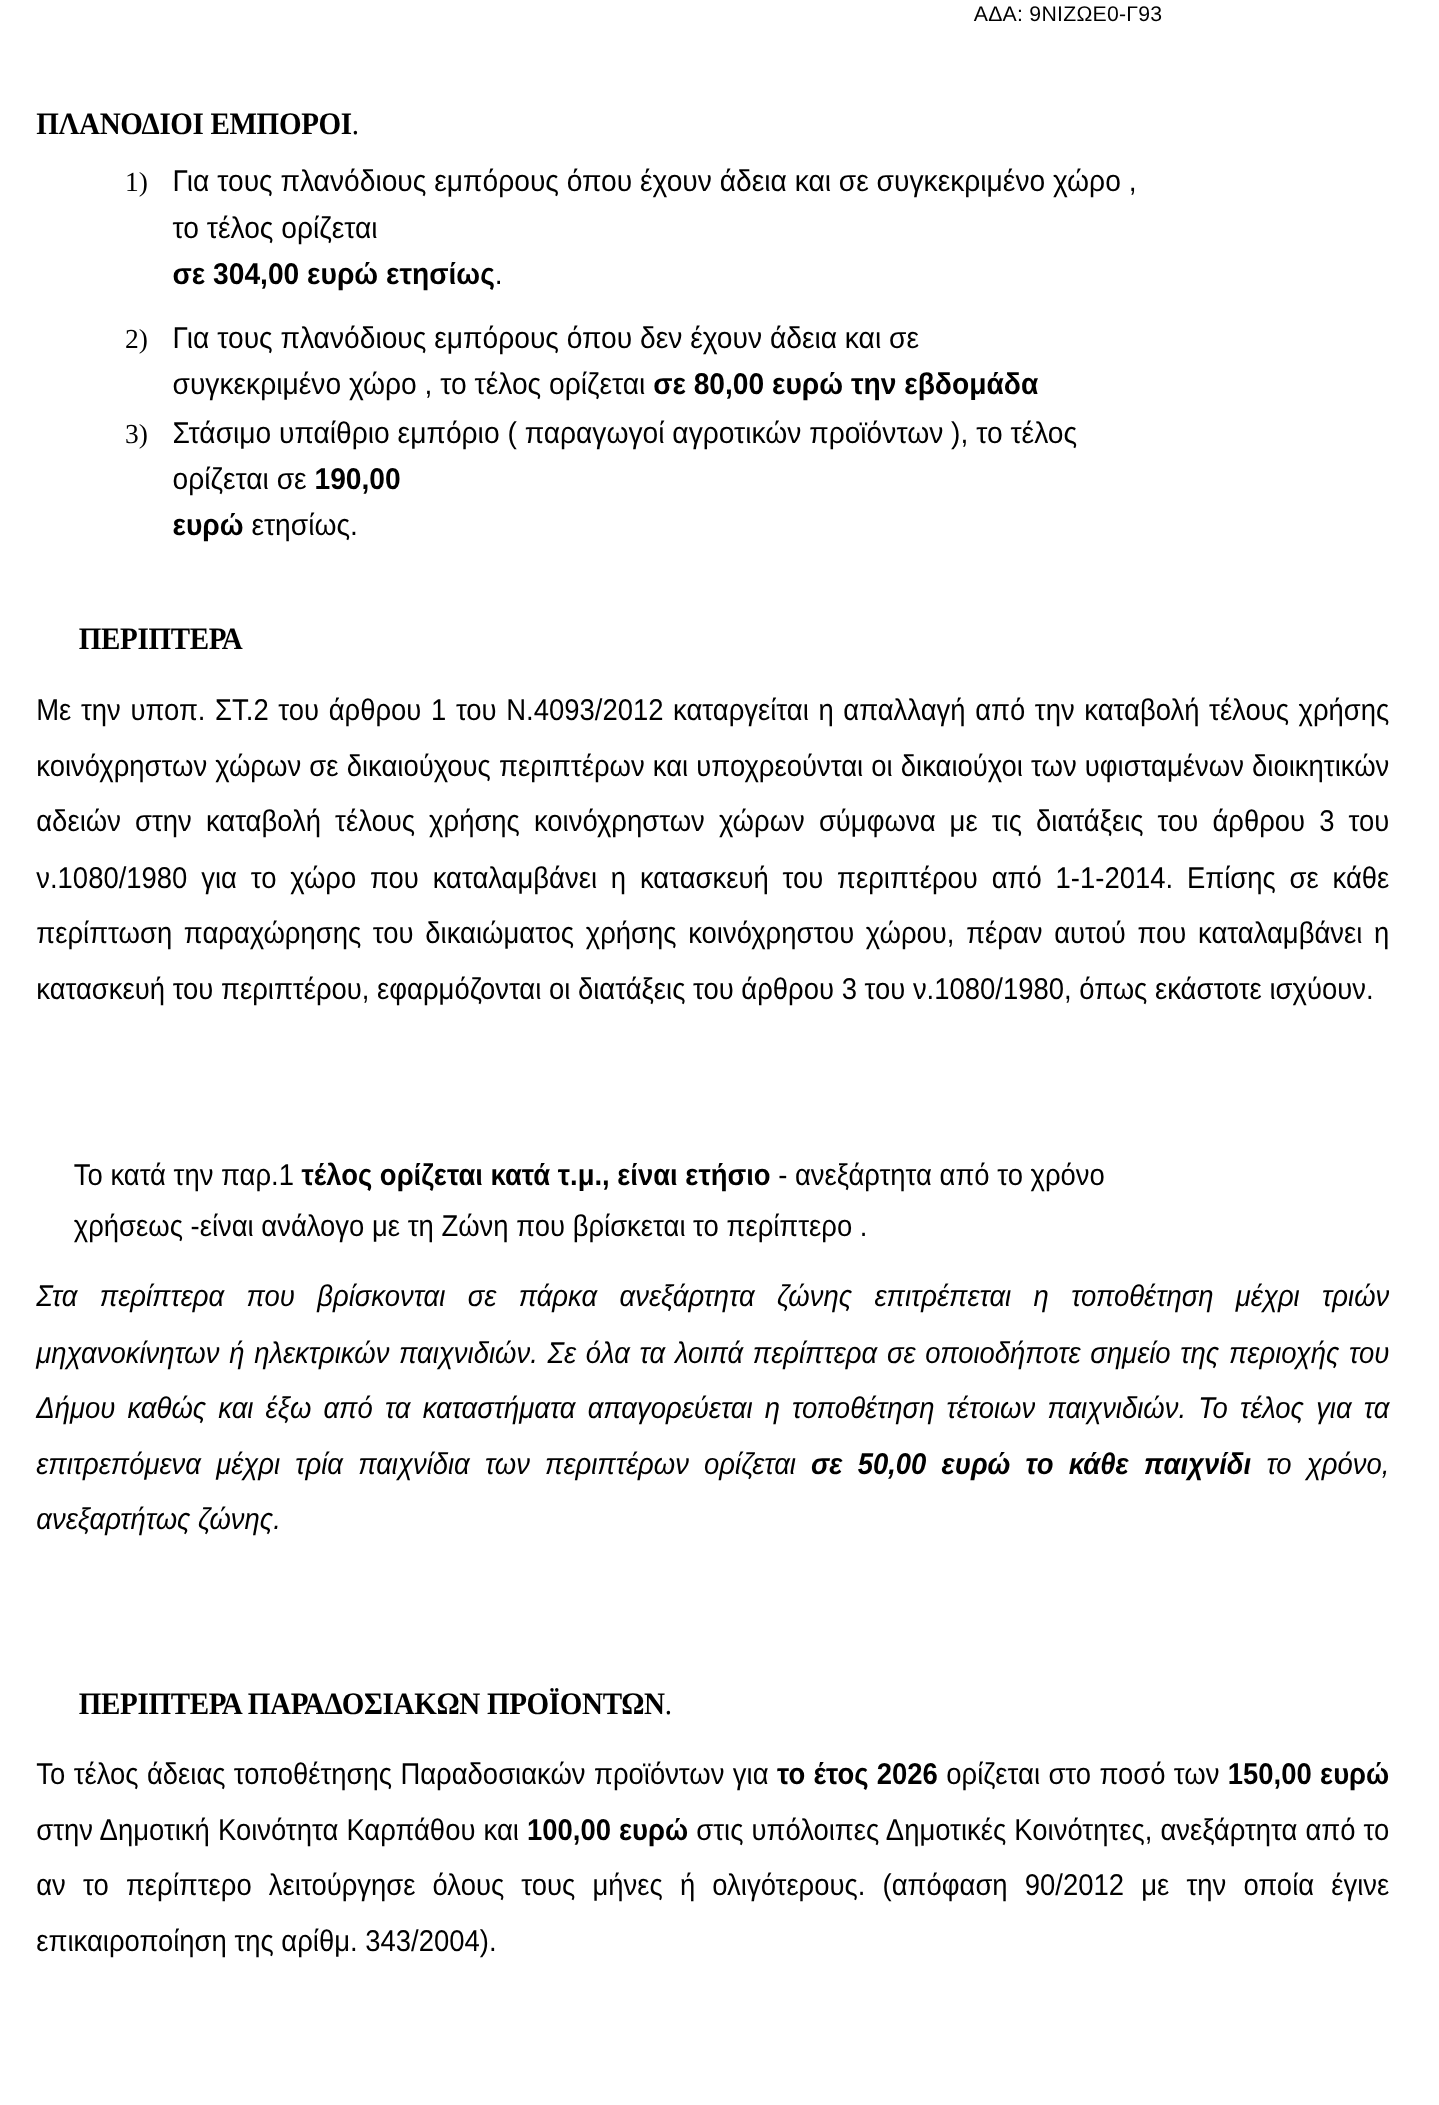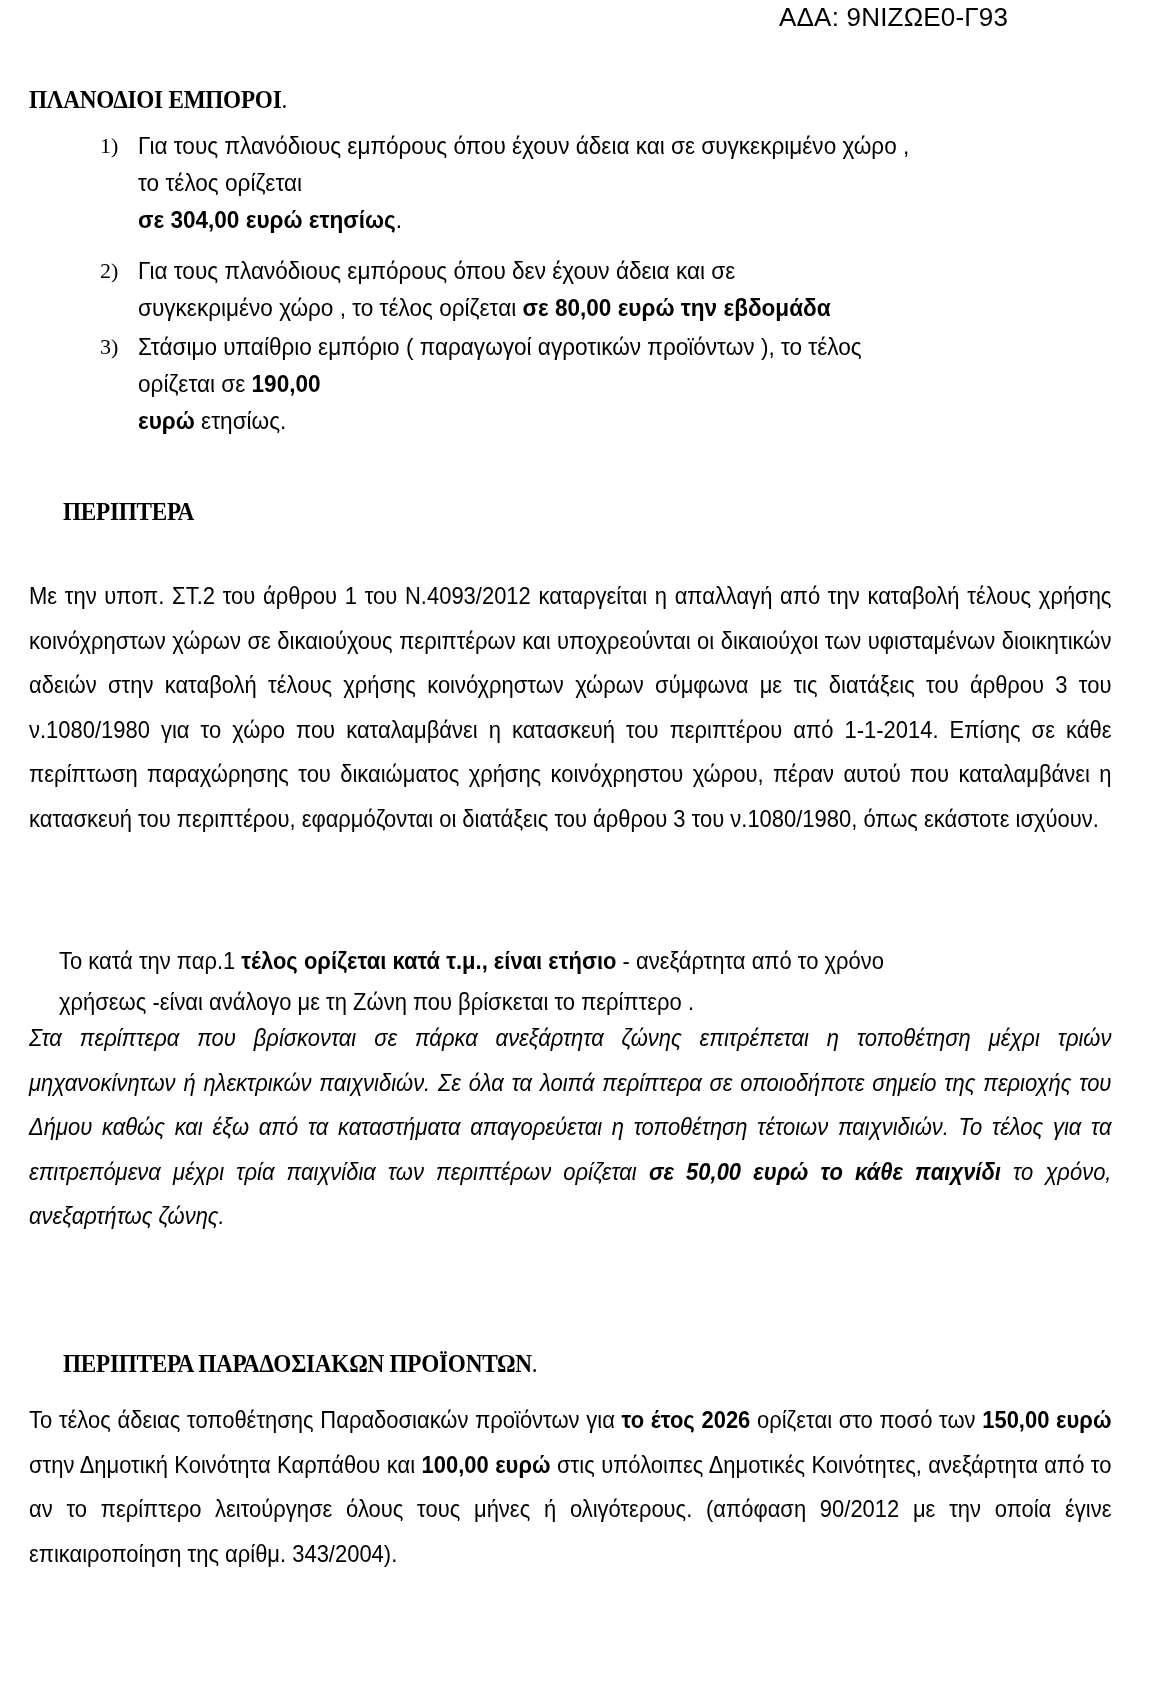--- a/index.html
+++ b/index.html
@@ -13,21 +13,21 @@
       position: relative;
       overflow: hidden;
       color: #000000;
       font-family: "Liberation Sans", sans-serif;
     }
     .ada {
       position: absolute;
       left: 779px;
       top: 2px;
       font-family: "Liberation Sans", sans-serif;
-      font-size: 26px;
+      font-size: 17px;
       letter-spacing: 0.2px;
     }
     .heading {
       position: absolute;
       font-family: "Liberation Serif", serif;
       font-weight: bold;
       font-size: 25px;
       letter-spacing: -0.3px;
       transform: scaleX(0.93);
       transform-origin: left center;
@@ -100,25 +100,25 @@
   <span class="list-num">3)</span>
   <div class="list-text">
     <div class="nowrap">Στάσιμο υπαίθριο εμπόριο ( παραγωγοί αγροτικών προϊόντων ), το τέλος</div>
     <div class="nowrap"><span>ορίζεται σε </span><span class="b">190,00</span></div>
     <div class="nowrap"><span class="b">ευρώ</span><span> ετησίως.</span></div>
   </div>
 </div>
 
 <div class="heading" style="left:63px; top:498px;">ΠΕΡΙΠΤΕΡΑ</div>
 
-<div class="para body-font" style="top:574px;">
+<div class="para body-font" style="top:547px;">
   <div class="para-inner">Με την υποπ. ΣΤ.2 του άρθρου 1 του Ν.4093/2012 καταργείται η απαλλαγή από την καταβολή τέλους χρήσης κοινόχρηστων χώρων σε δικαιούχους περιπτέρων  και υποχρεούνται  οι δικαιούχοι των υφισταμένων  διοικητικών αδειών στην καταβολή τέλους χρήσης κοινόχρηστων χώρων  σύμφωνα με τις διατάξεις του άρθρου 3 του ν.1080/1980 για το χώρο που καταλαμβάνει η κατασκευή του περιπτέρου από 1-1-2014. Επίσης σε κάθε περίπτωση παραχώρησης του δικαιώματος χρήσης κοινόχρηστου χώρου, πέραν αυτού που καταλαμβάνει η κατασκευή του περιπτέρου, εφαρμόζονται οι διατάξεις του άρθρου 3 του ν.1080/1980, όπως εκάστοτε ισχύουν.</div>
 </div>
 
-<div class="para body-font" style="left:59px; top:940px; line-height:41px;">
+<div class="para body-font" style="left:59px; top:920px; line-height:41px;">
   <div class="para-inner" style="text-align:left;">
     <div class="nowrap"><span>Το κατά την παρ.1 </span><span class="b">τέλος ορίζεται  κατά τ.μ., είναι ετήσιο</span><span> - ανεξάρτητα από το χρόνο</span></div>
     <div class="nowrap">χρήσεως -είναι ανάλογο με τη Ζώνη που βρίσκεται το  περίπτερο  .</div>
   </div>
 </div>
 
 <div class="para body-font" style="top:1016px;font-style:italic;">
   <div class="para-inner"><span> Στα περίπτερα που βρίσκονται σε πάρκα ανεξάρτητα ζώνης επιτρέπεται η τοποθέτηση  μέχρι τριών μηχανοκίνητων ή ηλεκτρικών παιχνιδιών. Σε όλα τα λοιπά περίπτερα σε οποιοδήποτε σημείο της περιοχής του Δήμου  καθώς  και  έξω  από  τα καταστήματα  απαγορεύεται  η  τοποθέτηση  τέτοιων  παιχνιδιών. Το τέλος για τα επιτρεπόμενα μέχρι  τρία παιχνίδια των περιπτέρων ορίζεται </span><span class="b">σε 50,00 ευρώ το κάθε παιχνίδι</span><span> το χρόνο, ανεξαρτήτως ζώνης.</span></div>
 </div>
 

